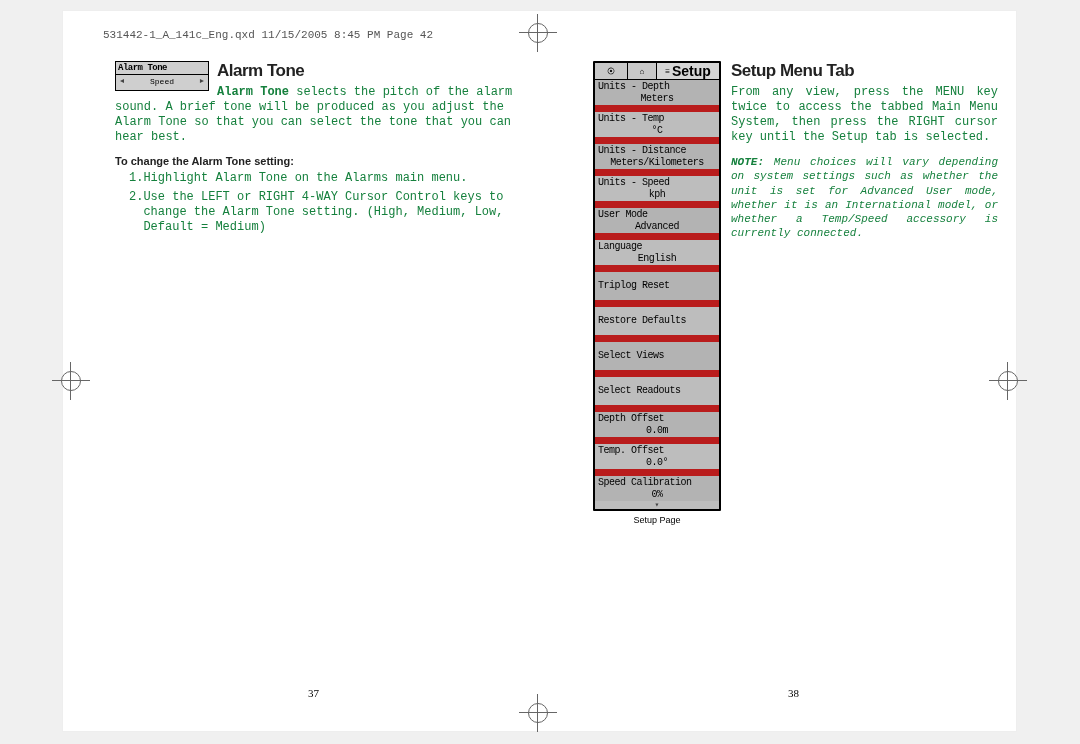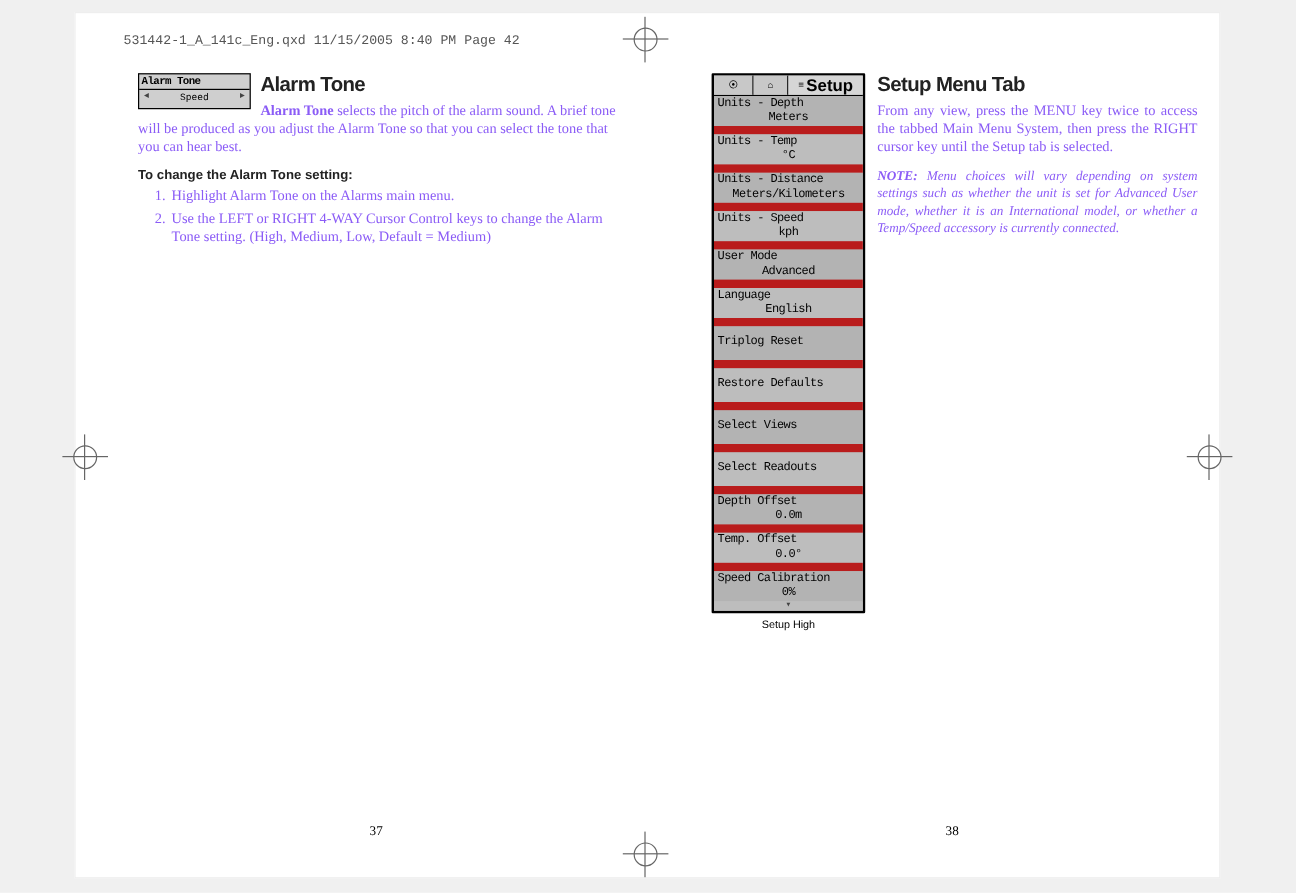--- a/index.html
+++ b/index.html
@@ -84,24 +84,24 @@
   }
   .heading {
     font-family: Arial, Helvetica, sans-serif;
     font-weight: 900;
     font-size: 17px;
     color: #222;
     letter-spacing: -0.5px;
     margin-bottom: 4px;
   }
   .bodytext {
-    font-family: Liberation Serif, serif;
+    font-family: Liberation Mono, monospace;
     font-size: 12px;
     line-height: 1.25;
-    color: #8b5cf6;
+    color: #15803d;
   }
   .bodytext b { font-weight: bold; }
   .subhead {
     font-family: Arial, Helvetica, sans-serif;
     font-weight: bold;
     font-size: 11px;
     margin: 10px 0 4px 0;
     color: #222;
   }
   .list {
@@ -236,21 +236,21 @@
     margin-top: 4px;
   }
   .right-text-block {
     overflow: hidden;
   }
 </style>
 </head>
 <body>
 
 <div class="page">
-  <div class="header-line">531442-1_A_141c_Eng.qxd  11/15/2005  8:40 PM  Page 42</div>
+  <div class="header-line">531442-1_A_141c_Eng.qxd  11/15/2005  8:45 PM  Page 42</div>
 
   <div class="crop-top"><span class="cropcircle"></span></div>
   <div class="crop-bottom"><span class="cropcircle"></span></div>
   <div class="crop-left"><span class="cropcircle"></span></div>
   <div class="crop-right"><span class="cropcircle"></span></div>
 
   <div class="col-left">
     <div>
       <div class="device-small">
         <div class="ds-title">Alarm Tone</div>
@@ -331,21 +331,21 @@
               <span class="label">Temp. Offset</span>
               <span class="value">0.0°</span>
             </div>
           <div class="db-row" style="border-bottom:none">
               <span class="label">Speed Calibration</span>
               <span class="value">0%</span>
             </div>
           <div class="db-footer">▾</div>
         </div>
       </div>
-      <div class="device-caption">Setup High</div>
+      <div class="device-caption">Setup Page</div>
     </div>
 
     <div class="right-text-block">
       <div class="heading">Setup Menu Tab</div>
       <div class="bodytext" style="text-align:justify">From any view, press the MENU key twice to access the tabbed Main Menu System, then press the RIGHT cursor key until the Setup tab is selected.</div>
       <div class="bodytext note" style="margin-top:10px">
         <b>NOTE:</b><span> Menu choices will vary depending on system settings such as whether the unit is set for Advanced User mode, whether it is an International model, or whether a Temp/Speed accessory is currently connected.</span>
       </div>
     </div>
   </div>

